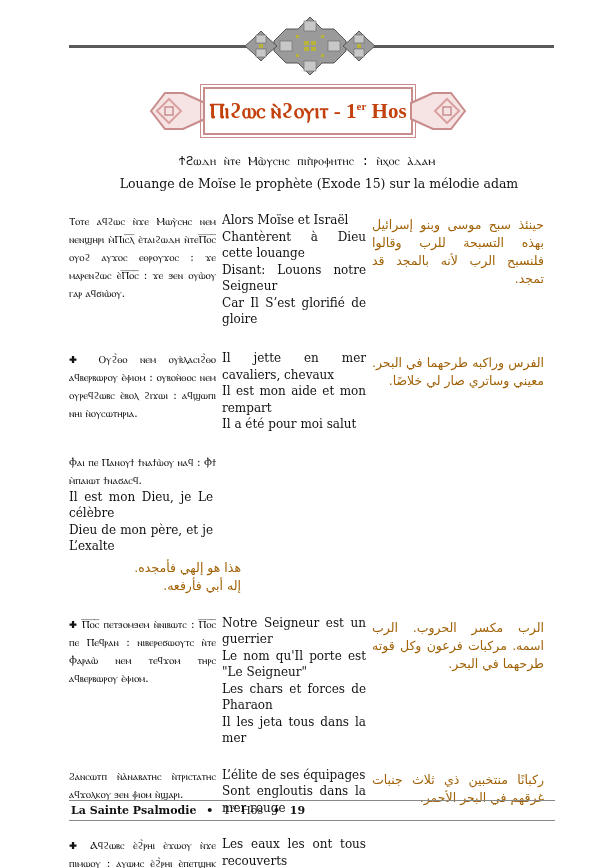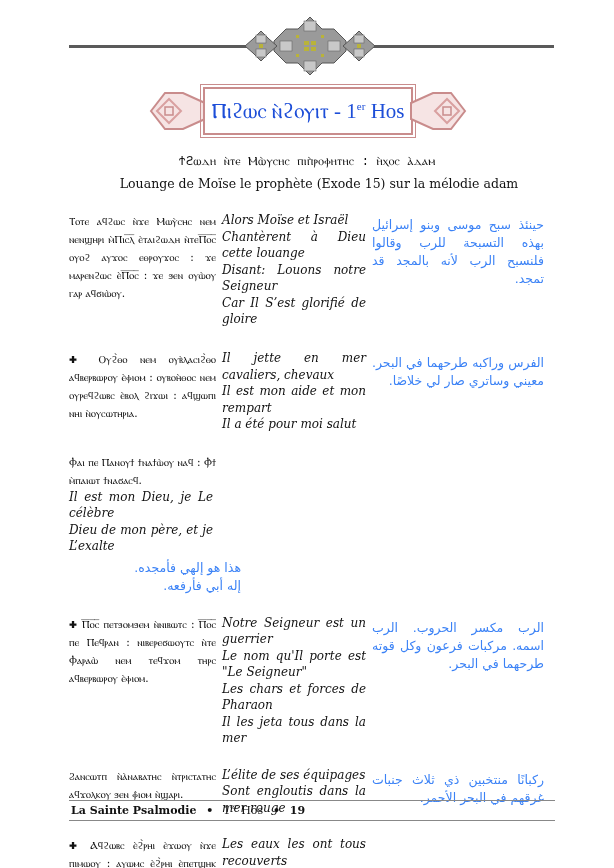--- a/index.html
+++ b/index.html
@@ -3,35 +3,35 @@
 <meta charset="utf-8">
 <style>
   html, body { margin: 0; padding: 0; background: #ffffff; }
   body { width: 614px; height: 868px; position: relative; overflow: hidden; font-family: "DejaVu Serif", serif; color: #111; }
 
   .top-rule { position: absolute; top: 45px; left: 69px; width: 485px; height: 3px; background: #5a5a5a; }
   .cross-ornament { position: absolute; top: 15px; left: 240px; width: 140px; height: 62px; }
 
   .title-banner { position: absolute; top: 83px; left: 143px; width: 330px; height: 56px; }
   .title-box { position: absolute; top: 4px; left: 60px; width: 206px; height: 44px; border: 2px solid #c98c8c; outline: 1px solid #c98c8c; outline-offset: 2px; background: #fff; display: flex; align-items: center; justify-content: center; }
-  .title-text { font-family: "Liberation Serif", serif; font-size: 21px; color: #1d4ed8; white-space: nowrap; }
+  .title-text { font-family: "Liberation Serif", serif; font-size: 21px; color: #c2410c; white-space: nowrap; font-weight: bold; }
   .title-text sup { font-size: 11px; }
   .banner-knot { position: absolute; top: 0; width: 66px; height: 56px; }
   .banner-knot.left { left: 0; }
   .banner-knot.right { right: 0; }
 
   .subtitle-coptic { position: absolute; top: 155px; left: 0; width: 614px; text-align: center; font-family: Liberation Mono, monospace; font-size: 12px; letter-spacing: 0.2px; }
   .subtitle-fr { position: absolute; top: 176px; left: 12px; width: 614px; text-align: center; font-family: "DejaVu Serif", serif; font-size: 12.5px; }
 
   .verses { position: absolute; top: 212px; left: 69px; width: 486px; }
   .verse { display: flex; margin-bottom: 20px; }
   .col-coptic { width: 153px; font-family: "DejaVu Serif", serif; font-size: 10.5px; line-height: 18px; text-align: justify; text-align-last: left; padding-right: 6px; box-sizing: border-box; }
   .col-fr { width: 150px; font-family: "DejaVu Serif", serif; font-size: 12px; line-height: 16.5px; text-align: justify; padding-right: 6px; box-sizing: border-box; }
-  .col-ar { width: 178px; direction: rtl; font-family: "DejaVu Sans", sans-serif; font-size: 12.5px; line-height: 18px; text-align: justify; padding: 4px 6px 0 0; box-sizing: border-box; color: #3b82f6; }
-  .col-fr .line { display: block; font-style: italic; }
+  .col-ar { width: 178px; direction: rtl; font-family: "DejaVu Sans", sans-serif; font-size: 12.5px; line-height: 18px; text-align: justify; padding: 4px 6px 0 0; box-sizing: border-box; color: #a16207; }
+  .col-fr .line { display: block; }
 
   .v1 { min-height: 118px; } .v2 { min-height: 82px; margin-top: 20px; } .v3 { min-height: 62px; flex-direction: column; }
   .v4 { min-height: 100px; } .v5 { min-height: 44px; } .v6 { min-height: 56px; }
 
   .footer-rule-top { position: absolute; top: 800px; left: 69px; width: 486px; height: 1px; background: #888; }
   .footer-rule-bot { position: absolute; top: 820px; left: 69px; width: 486px; height: 1px; background: #888; }
   .footer { position: absolute; top: 803px; left: 71px; font-family: "DejaVu Serif", serif; font-size: 11px; font-weight: bold; white-space: nowrap; }
   .footer sup { font-size: 7px; font-weight: normal; }
   .footer .hos { font-weight: normal; }
   .bullet { display: inline-block; margin: 0 6px; }

